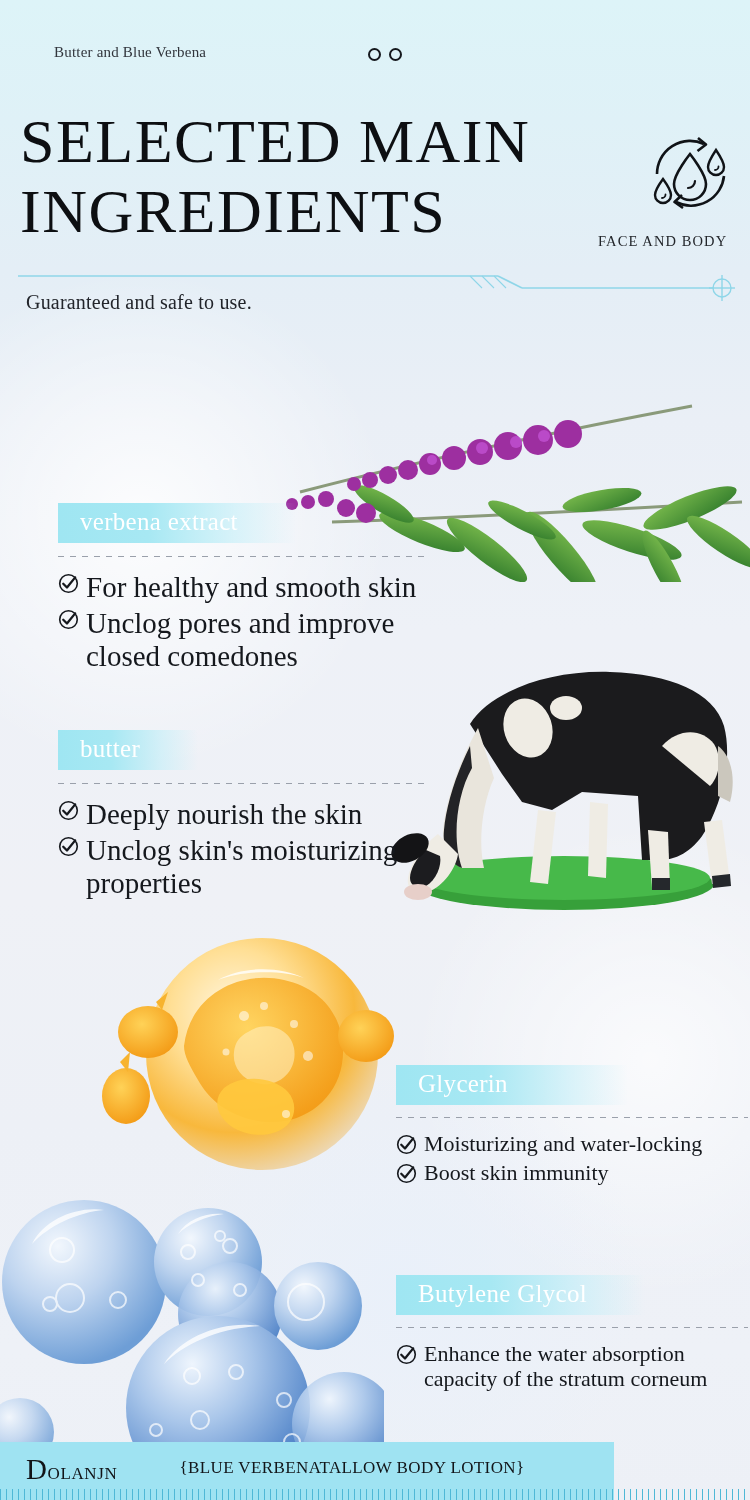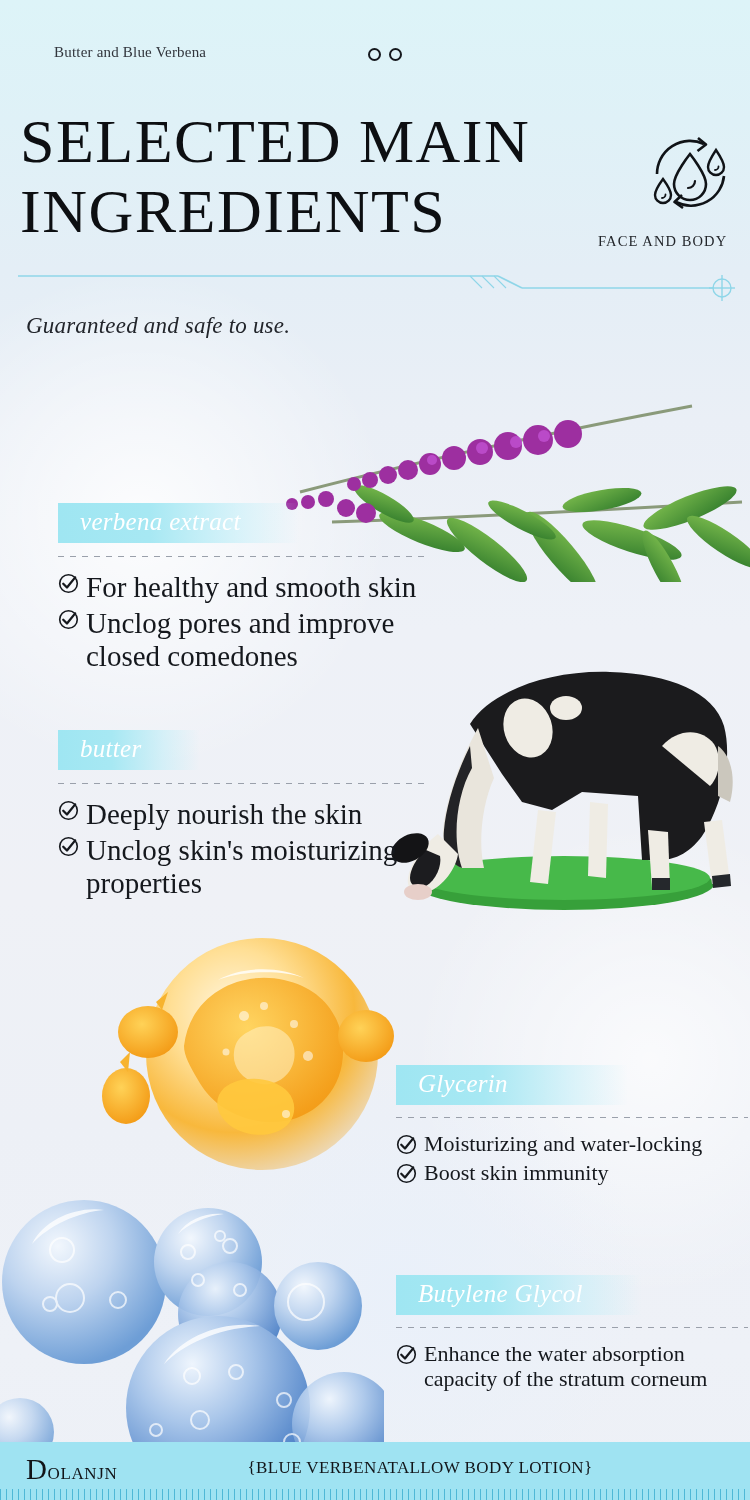--- a/index.html
+++ b/index.html
@@ -47,40 +47,39 @@
   .title .l2{display:block;margin-top:12px;}
 
   .drop-icon{position:absolute;left:646px;top:132px;width:88px;height:80px;}
   .facebody{
     position:absolute;right:22px;top:232px;width:130px;
     font-size:14.5px;line-height:1.35;letter-spacing:1.1px;color:#23262b;
   }
 
   .divider{position:absolute;left:0;top:262px;width:750px;height:40px;}
   .sub{
-    position:absolute;left:26px;top:313px;
-    font-size:23px;color:#22252b;letter-spacing:.2px;font-style:italic;
+    position:absolute;left:26px;top:291px;
+    font-size:20px;color:#22252b;letter-spacing:.2px;
   }
 
   
   .img{position:absolute;}
   .verbena{left:272px;top:372px;width:478px;height:210px;}
   .cow{left:352px;top:596px;width:398px;height:322px;}
   .glycerin{left:98px;top:928px;width:306px;height:256px;}
   .bubbles{left:-8px;top:1186px;width:392px;height:282px;}
 
   
   .block{position:absolute;}
   .tag{
     display:inline-block;position:relative;
     padding:5px 58px 7px 22px;
     font-size:25px;color:#ffffff;letter-spacing:.3px;
     background:linear-gradient(90deg,#9fe6f2 0%,#a7e8f3 38%,rgba(190,238,248,.55) 74%,rgba(255,255,255,0) 100%);
     white-space:nowrap;
-    font-style:italic;
   }
   .tag.wide{padding-right:120px;}
   .dash{
     margin-top:13px;height:1px;
     background-image:linear-gradient(90deg,#9aa0ab 0 6px, rgba(0,0,0,0) 6px 12px);
     background-size:12px 1px;background-repeat:repeat-x;
   }
   ul.points{list-style:none;margin:14px 0 0 0;padding:0;}
   ul.points li{
     position:relative;padding-left:28px;margin-bottom:4px;
@@ -93,21 +92,21 @@
 
   
   #b-verbena{left:58px;top:503px;width:372px;}
   #b-butter{left:58px;top:730px;width:372px;}
   #b-glycerin{left:396px;top:1065px;width:352px;}
   #b-butylene{left:396px;top:1275px;width:352px;}
   #b-glycerin .dash, #b-butylene .dash{margin-top:12px;}
 
   
   .footer{
-    position:absolute;left:0;bottom:0;width:750px;height:58px;
+    position:absolute;left:0;bottom:0;width:614px;height:58px;
     background:#9fe3f2;
   }
   .footer-notch{
     position:absolute;left:0;bottom:48px;width:420px;height:10px;
     background:#9fe3f2;
     clip-path:polygon(0 0,90px 0,110px 10px,0 10px);
   }
   .brand{
     position:absolute;left:26px;top:11px;
     font-size:24px;color:#111418;letter-spacing:.6px;

